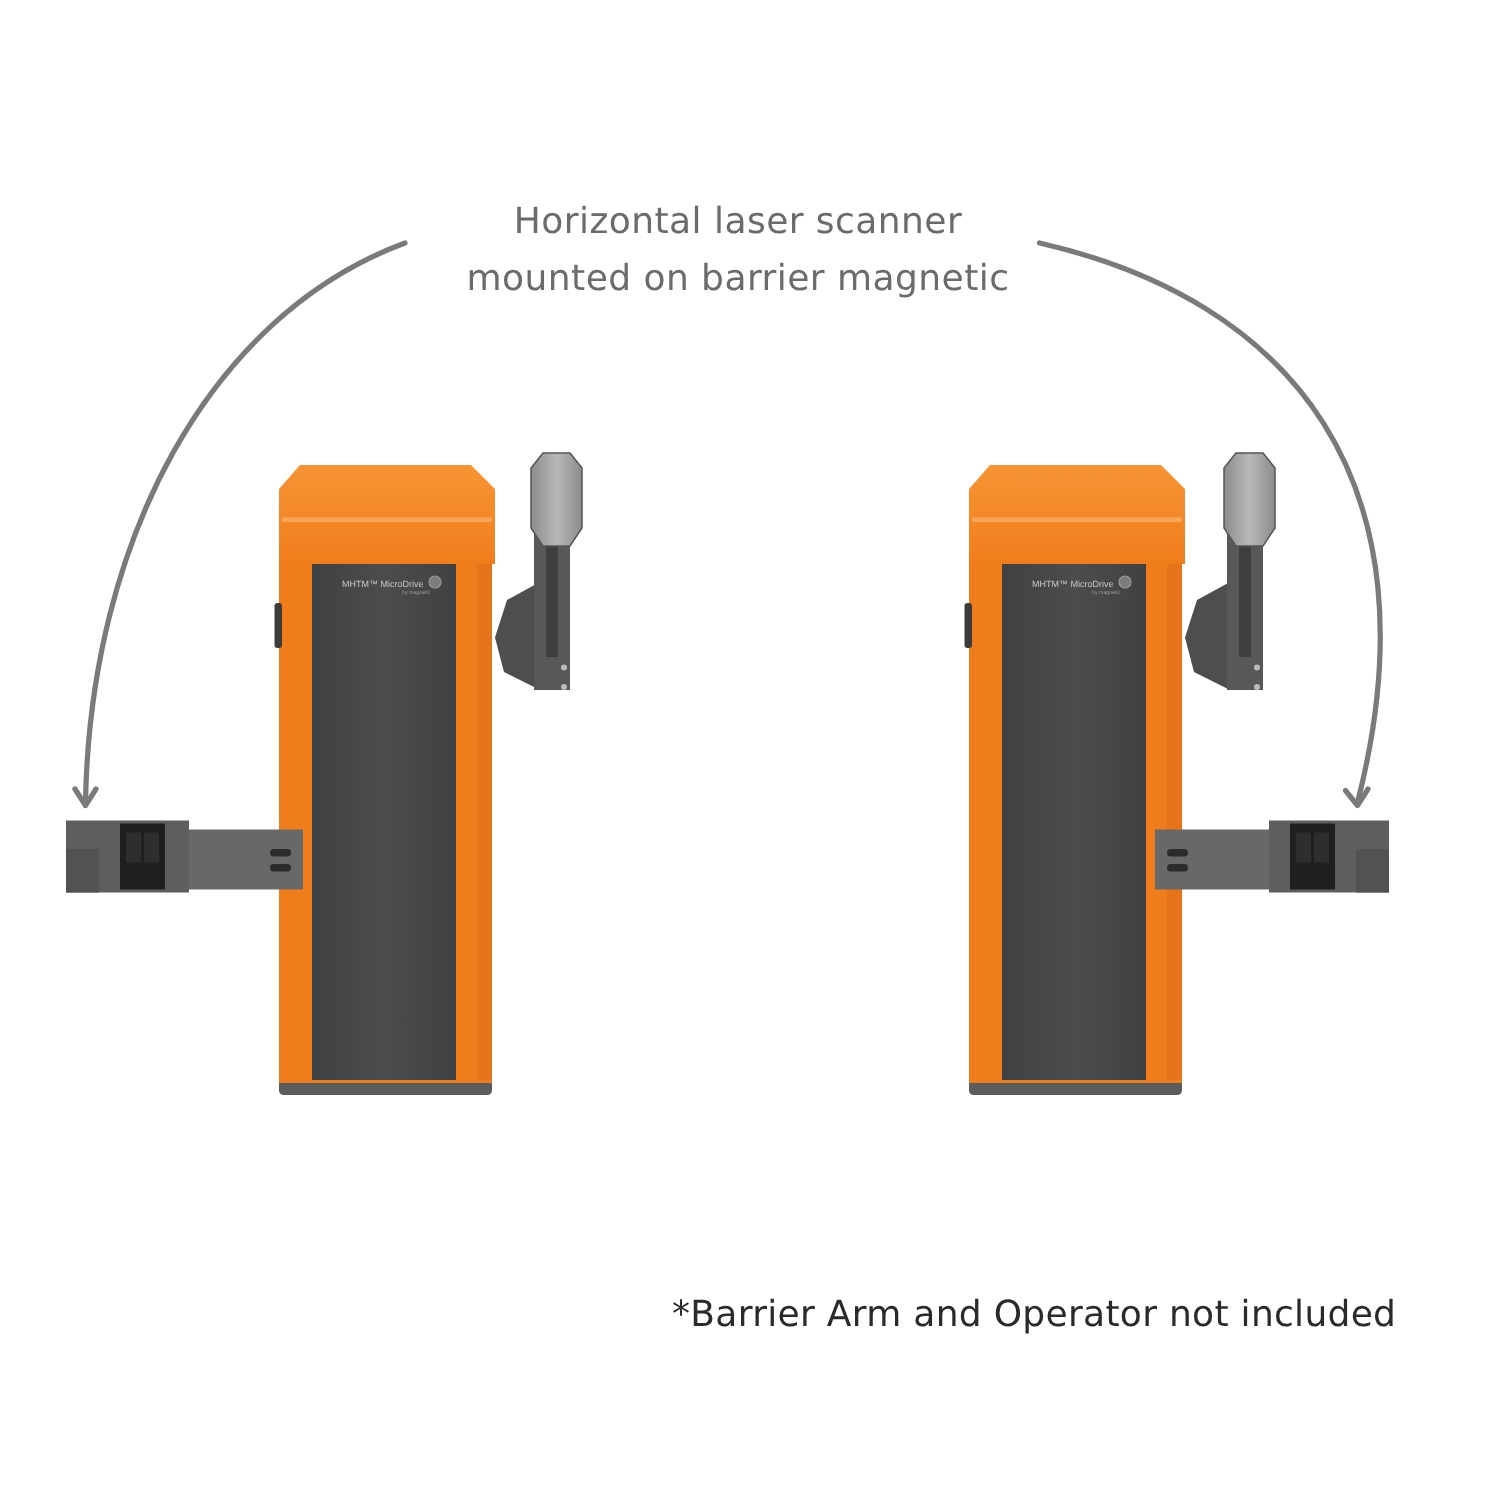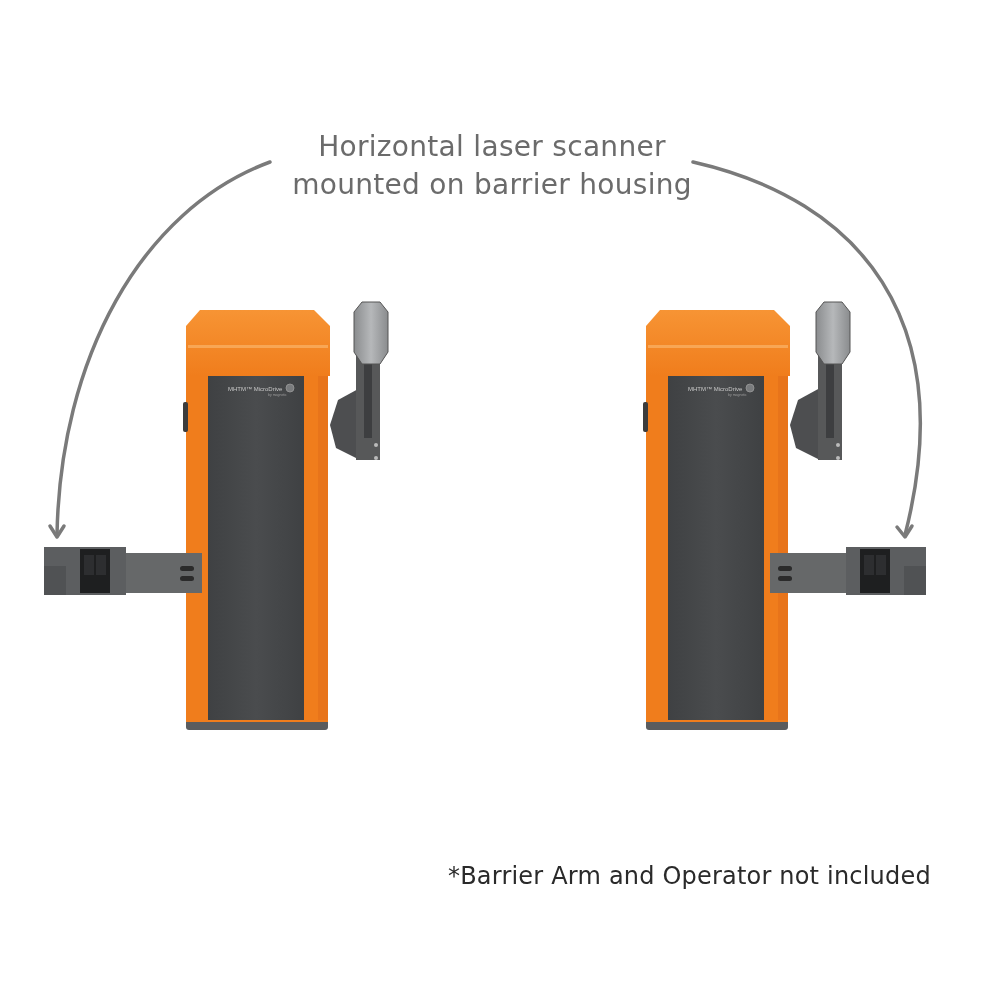--- a/index.html
+++ b/index.html
@@ -1,17 +1,17 @@
 <!DOCTYPE html>
 <html><head>
 <meta charset="utf-8">
 <style>
   html, body { margin: 0; padding: 0; background: #ffffff; }
   body { width: 1000px; height: 1000px; position: relative; overflow: hidden; font-family: "DejaVu Sans", sans-serif; }
-  .caption { position: absolute; left: 0; width: 984px; top: 128px; text-align: center; color: #6b6b6b; font-size: 28px; line-height: 38px; letter-spacing: 0.3px; }
+  .caption { position: absolute; left: 0; width: 984px; top: 128px; text-align: center; color: #6b6b6b; font-size: 24px; line-height: 38px; letter-spacing: 0.3px; }
   .caption div { white-space: nowrap; }
   .footnote { position: absolute; left: 448px; top: 832px; color: #2a2a2a; font-size: 24px; white-space: nowrap; letter-spacing: 0.2px; margin-top: 30px; }
   svg.scene { position: absolute; left: 0; top: 0; }
   .brand { font-family: "Liberation Sans", sans-serif; }
 </style>
 </head>
 <body>
 
 <svg class="scene" width="1000" height="1000" viewBox="0 0 1000 1000">
   <defs>
@@ -109,16 +109,16 @@
     <rect x="846" y="547" width="80" height="48" fill="#5c5e60"></rect>
     <rect x="904" y="566" width="22" height="29" fill="#505254"></rect>
     <rect x="860" y="549" width="30" height="44" fill="#1e1f20"></rect>
     <rect x="864" y="555" width="10" height="20" fill="#2d2e30"></rect>
     <rect x="876" y="555" width="10" height="20" fill="#2d2e30"></rect>
   </g>
 </svg>
 
 <div class="caption">
   <div>Horizontal laser scanner</div>
-  <div>mounted on barrier housing</div>
+  <div>mounted on barrier magnetic</div>
 </div>
 
 <div class="footnote">*Barrier Arm and Operator not included</div>
 
 </body></html>

